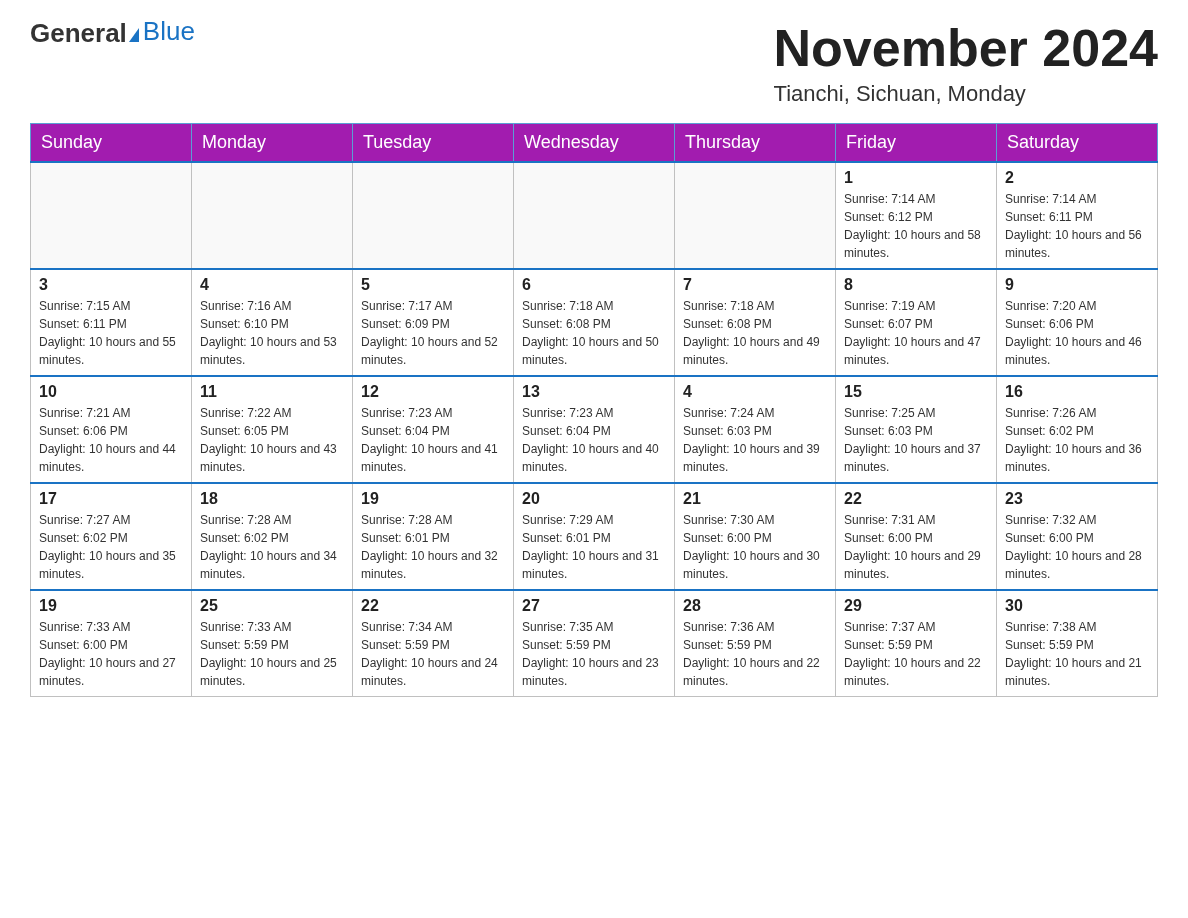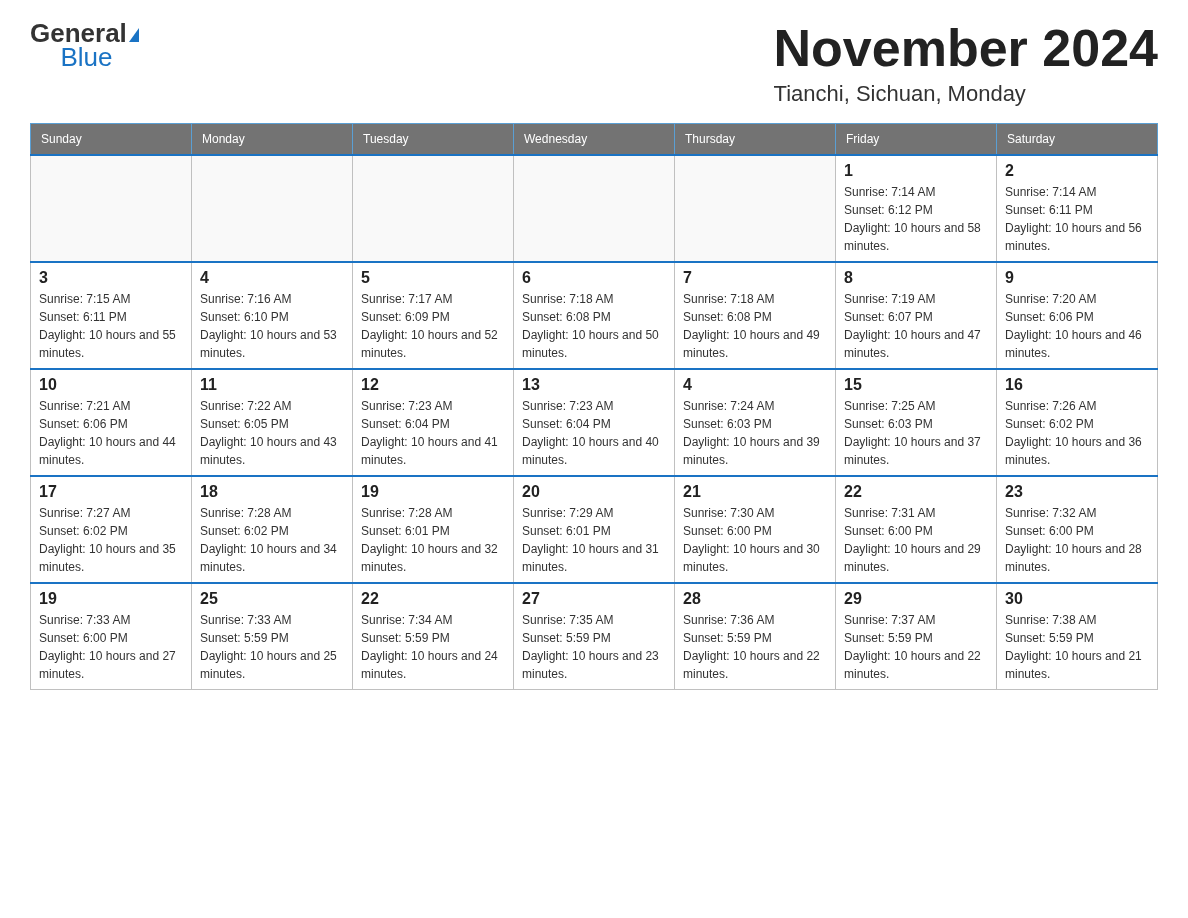--- a/index.html
+++ b/index.html
@@ -12,22 +12,21 @@
       padding: 20px 30px;
     }
     .header-area {
       display: flex;
       justify-content: space-between;
       align-items: flex-start;
       margin-bottom: 16px;
     }
     .logo-area {
       display: flex;
-      flex-direction: column;
-      align-items: center;
+      align-items: flex-start;
     }
     .logo-text {
       font-size: 26px;
       font-weight: bold;
       color: #333;
       line-height: 1;
     }
     .logo-triangle {
       display: inline-block;
       width: 0;
@@ -56,23 +55,23 @@
     .location {
       font-size: 22px;
       color: #333;
       margin-top: 4px;
     }
     .calendar {
       width: 100%;
       border-collapse: collapse;
     }
     .calendar th {
-      background-color: #737373;
+      background-color: #a21caf;
       color: #fff;
-      font-size: 12px;
+      font-size: 18px;
       font-weight: normal;
       padding: 8px 10px;
       text-align: left;
       border: 1px solid #5a9fd4;
     }
     .calendar td {
       vertical-align: top;
       border: 1px solid #c0c0c0;
       padding: 6px 8px;
       width: 14.28%;

